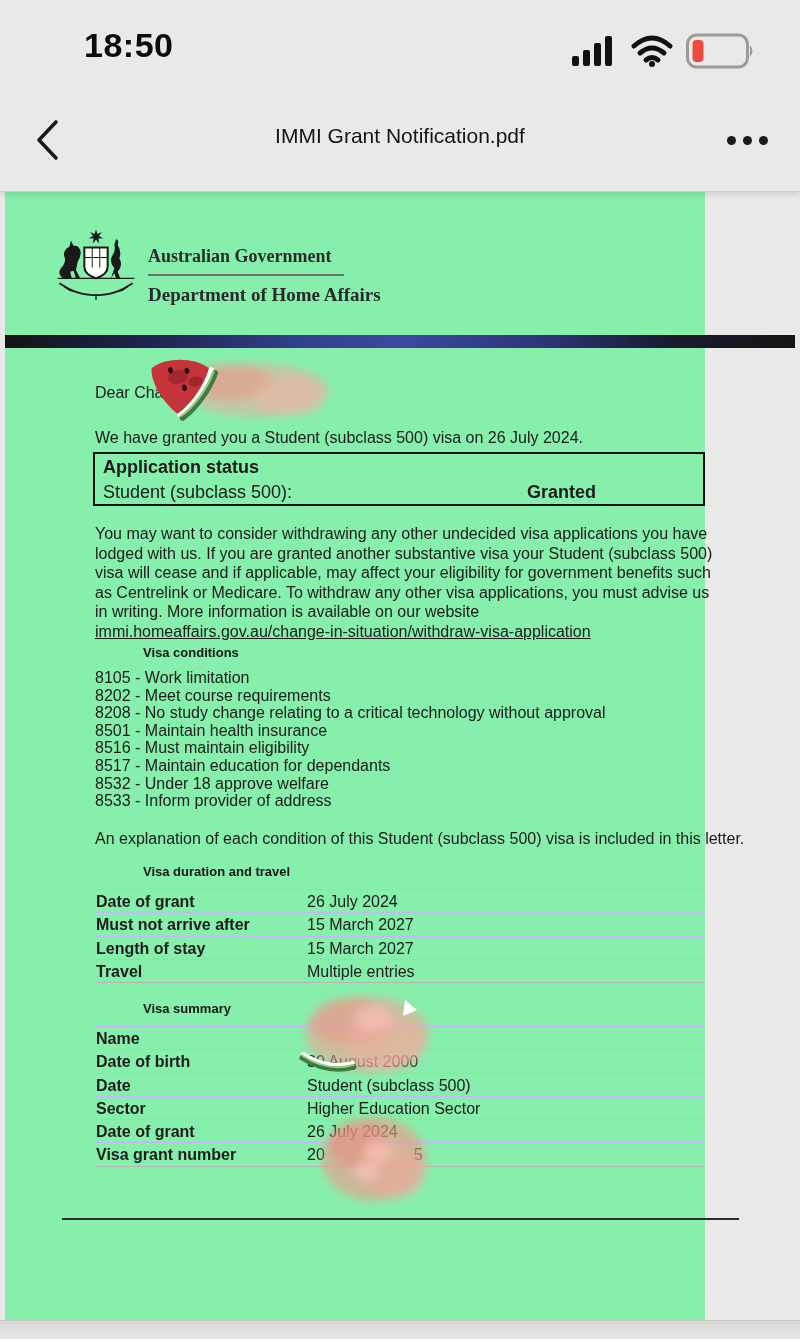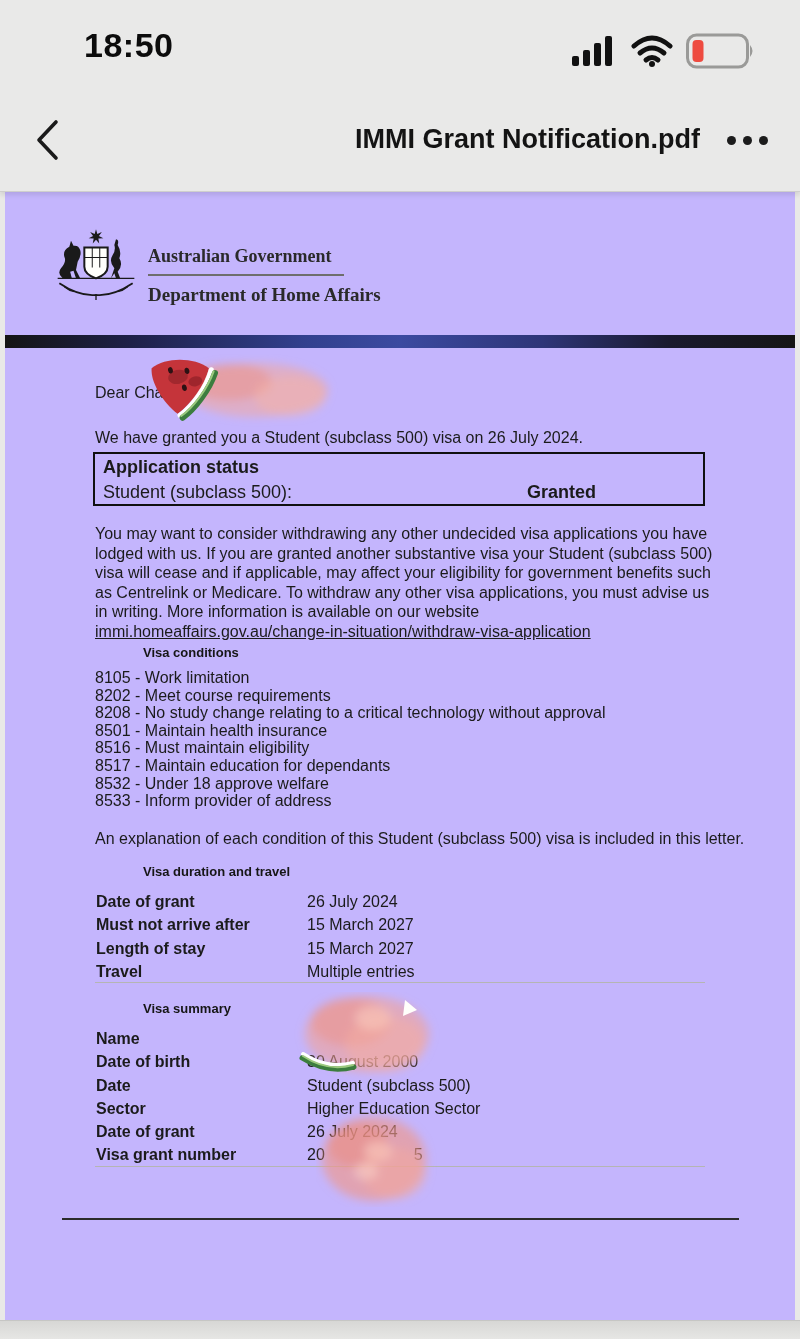--- a/index.html
+++ b/index.html
@@ -17,29 +17,29 @@
     z-index:5;
   }
   .time {
     position:absolute; left:84px; top:26px;
     font-size:34px; font-weight:700; color:#0c0c0c; letter-spacing:0.5px;
   }
   .sticons { position:absolute; right:44px; top:33px; display:flex; align-items:center; gap:13px; }
   .nav-back { position:absolute; left:30px; top:116px; }
   .nav-title {
     position:absolute; left:100px; right:100px; top:124px;
-    text-align:right; font-size:27px; font-weight:700; color:#141414;
+    text-align:center; font-size:21px; font-weight:400; color:#141414;
     white-space:nowrap; overflow:hidden;
   }
   .nav-menu { position:absolute; right:32px; top:136px; display:flex; gap:7px; }
   .nav-menu .dot { width:9px; height:9px; border-radius:50%; background:#1c1c1c; }
   
   .sheet {
-    position:absolute; left:5px; top:192px; width:790px; height:1128px;
-    background:#c4b5fd; z-index:1;
+    position:absolute; left:5px; top:192px; width:700px; height:1128px;
+    background:#86efac; z-index:1;
   }
   .bottom-strip {
     position:absolute; left:0; top:1320px; width:800px; height:19px;
     background:linear-gradient(#d7d7d5,#e6e6e4); border-top:1px solid #c6c6c4;
   }
   
   .crest { position:absolute; left:41px; top:32px; }
   .gov-block { position:absolute; left:143px; top:54px; font-family:"Liberation Serif", serif; }
   .gov-line1 { font-size:18px; font-weight:700; color:#2a2a2a; }
   .gov-rule { width:196px; height:2px; background:#6e6e6c; margin:7px 0 8px 0; }

